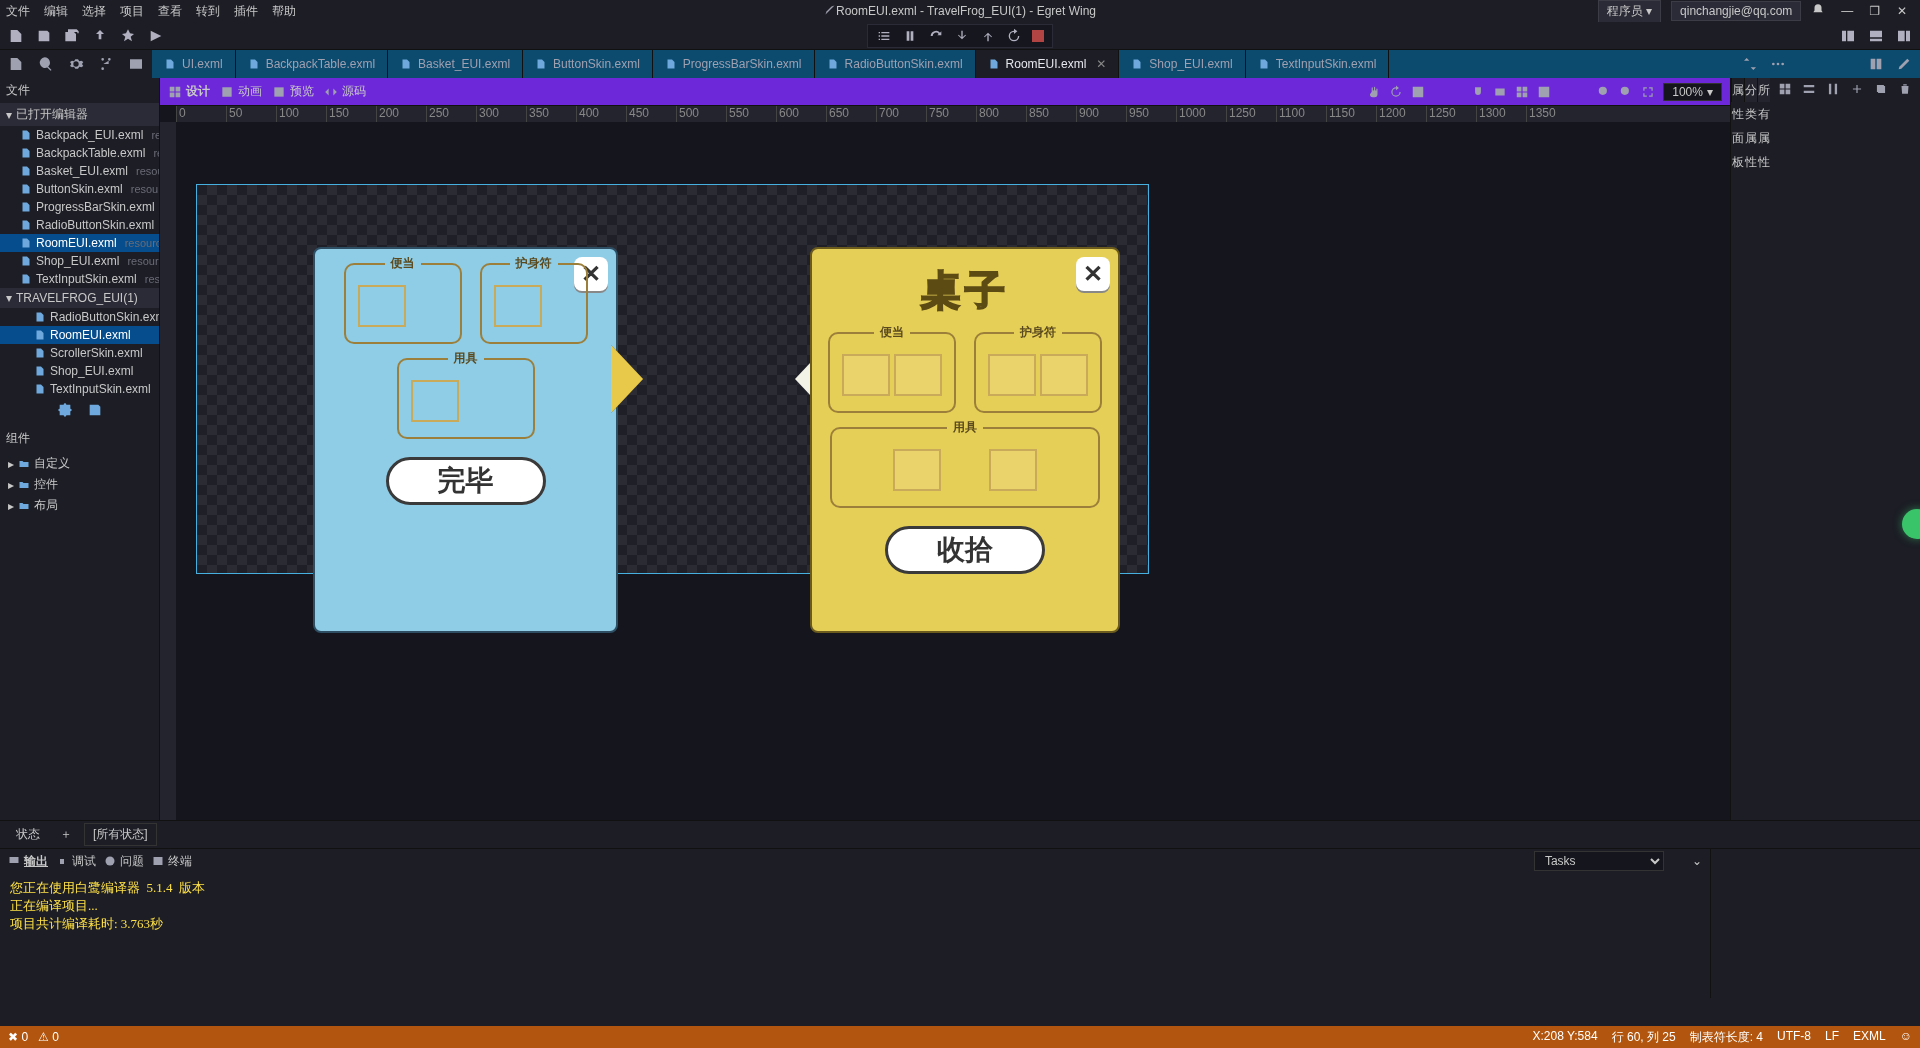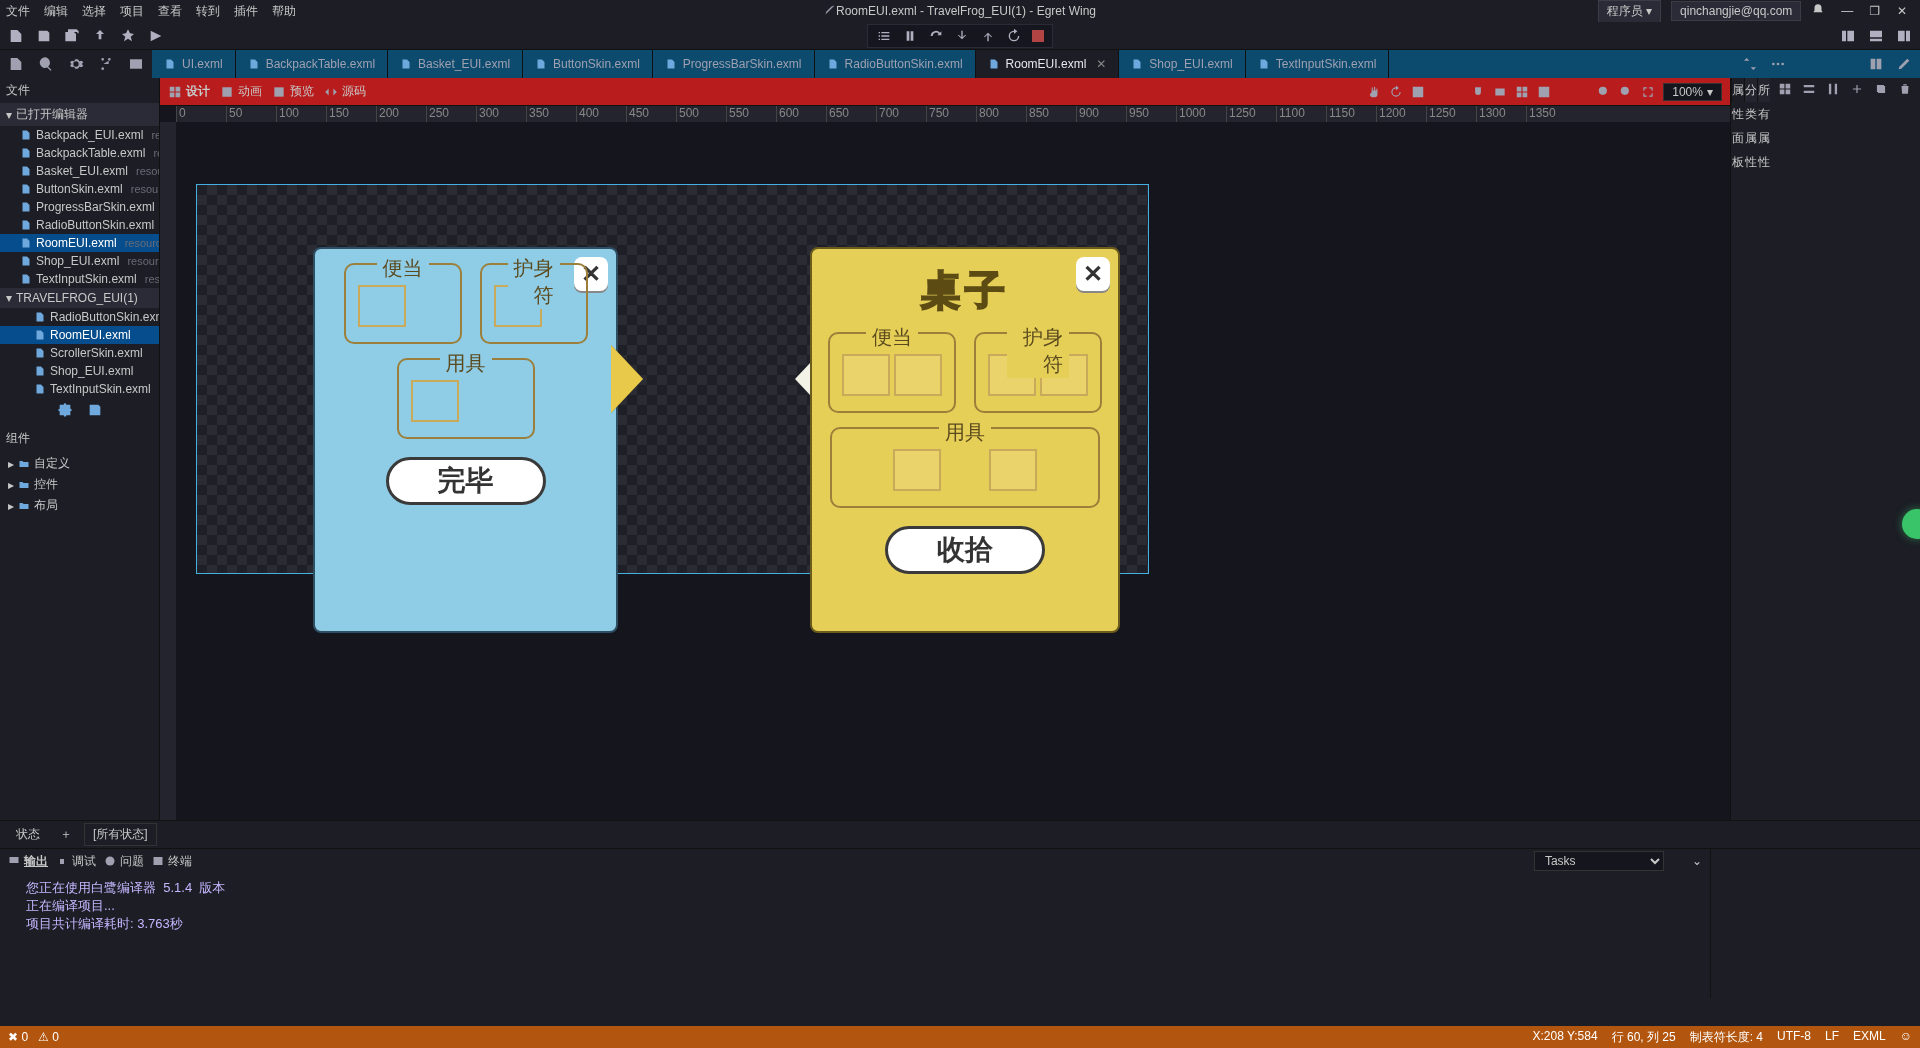--- a/index.html
+++ b/index.html
@@ -46,21 +46,21 @@
   .frow     { padding:2px 4px 2px 20px; display:flex; align-items:center; gap:4px; white-space:nowrap; overflow:hidden;}
   .frow .p  { color:#6a6b76; margin-left:4px; font-size:11px;}
   .frow.sel { background:#054d8c; color:#fff;}
   .frow.sub { padding-left:34px;}
   .frow svg { width:12px;height:12px; flex:none; fill:#6fa8dc;}
   .sideft   { display:flex; gap:14px; justify-content:center; padding:4px 0; color:#8893c9;}
   .sideft svg{width:16px;height:16px;fill:#6fa8dc;}
   .side2hdr { padding:4px 6px; margin-top:4px;}
 
   
-  .editor   { flex:1; display:flex; flex-direction:column; background:#b91c1c;}
+  .editor   { flex:1; display:flex; flex-direction:column; background:#6d28d9;}
   .viewbar  { height:28px; display:flex; align-items:center; gap:10px; padding:0 8px; border-bottom:1px solid #111;}
   .viewbar .seg{ display:flex; align-items:center; gap:4px; color:#c8c8c8;}
   .viewbar svg{ width:14px;height:14px; fill:#9fa0b0;}
   .viewbar .rightcluster{ margin-left:auto; display:flex; gap:8px; align-items:center;}
   .zoombox  { background:#15161d; border:1px solid #333; padding:1px 8px; display:flex; gap:4px; align-items:center;}
   .canvaswrap{ flex:1; position:relative; overflow:hidden; background:#15161d;}
   .ruler-h  { position:absolute; left:16px; right:0; top:0; height:16px; background:#23242e; display:flex; font-size:10px; color:#888; overflow:hidden;}
   .ruler-h span{ width:50px; flex:none; border-left:1px solid #444; padding-left:2px; }
   .ruler-v  { position:absolute; left:0; top:16px; bottom:0; width:16px; background:#23242e;}
   .stage    { position:absolute; left:16px; top:16px; right:0; bottom:0; overflow:hidden;}
@@ -78,21 +78,21 @@
   .p-yellow { left:613px; top:62px; width:310px; height:386px; background:#e6cf57; border:2px solid #6b5c1e;}
   .ptitle   { text-align:center; font-size:40px; font-weight:bold; color:#fbfbf3;
               -webkit-text-stroke:2px #2e4050; padding-top:14px; letter-spacing:4px;}
   .p-yellow .ptitle{ -webkit-text-stroke:2px #5d4b14;}
   .closebtn { position:absolute; top:8px; right:8px; width:34px; height:34px; border-radius:8px;
               background:#fff; display:flex; align-items:center; justify-content:center;
               font-size:24px; font-weight:bold; color:#333; box-shadow:0 2px 0 #888;}
   .slotset  { display:flex; justify-content:center; gap:18px; margin-top:14px;}
   .slotgrp  { border:2px solid #9c7f3a; border-radius:10px; position:relative; padding:18px 10px 10px;}
   .slotgrp .lab{ position:absolute; top:-10px; left:50%; transform:translateX(-50%);
-                 padding:0 6px; font-size:20px; color:#5a4a1e; font-weight:normal;text-align:right;}
+                 padding:0 6px; font-size:12px; color:#5a4a1e; font-weight:bold;text-align:right;}
   .p-blue .slotgrp .lab{ background:#8fcce6;}
   .p-yellow .slotgrp .lab{ background:#e6cf57;}
   .slot     { display:inline-block; width:48px; height:42px; border:2px solid #c9a95a; margin:2px;}
   .p-yellow .slot{ background:#e9d36a;}
   .mainbtn  { margin:18px auto 0; width:160px; height:48px; border:3px solid #3a3a3a;
               border-radius:28px; background:#fff; text-align:center; font-size:28px;
               font-weight:bold; line-height:42px; color:#333;}
   .arrow    { position:absolute; top:50%; transform:translateY(-50%); width:0;height:0;}
   .arrow.r  { left:414px; border-left:32px solid #e8c94a; border-top:34px solid transparent; border-bottom:34px solid transparent; filter:drop-shadow(0 0 0 #6b5c1e);}
   .arrow.l  { left:598px; border-right:32px solid #f2f2e6; border-top:34px solid transparent; border-bottom:34px solid transparent;}
@@ -117,21 +117,21 @@
 
   
   .term     { height:150px; background:#1c1d25; border-top:1px solid #111; display:flex;}
   .termmain { flex:1; display:flex; flex-direction:column;}
   .termtabs { height:24px; display:flex; align-items:center; gap:8px; padding:0 8px;}
   .termtabs .tt{ display:flex; align-items:center; gap:4px;}
   .termtabs .tt.on{ font-weight:bold; text-decoration:underline;}
   .termtabs svg{width:12px;height:12px;fill:#9fa0b0;}
   .termtabs .r{ margin-left:auto; display:flex; gap:8px; align-items:center;}
   .termtabs select{ background:#15161d; color:#c8c8c8; border:1px solid #333; padding:1px 6px; width:130px;}
-  .termbody { flex:1; padding:6px 10px; font-family:Liberation Sans, sans-serif; font-size:13px; line-height:1.4; color:#c4b5fd; white-space:pre;margin-left:16px;}
+  .termbody { flex:1; padding:6px 10px; font-family:Liberation Serif, serif; font-size:13px; line-height:1.4; color:#fde047; white-space:pre;}
   .termside { width:210px; border-left:1px solid #111;}
 
   
   .status   { position:absolute; left:0; right:0; bottom:0; height:22px; background:#b2560f; color:#fff;
               display:flex; align-items:center; padding:0 8px; gap:14px; font-size:12px;}
   .status .l{ display:flex; gap:10px; align-items:center;}
   .status .r{ margin-left:auto; display:flex; gap:14px;}
 
   
   .bubble   { position:absolute; right:0; top:50%; width:30px;height:30px; border-radius:50%;

